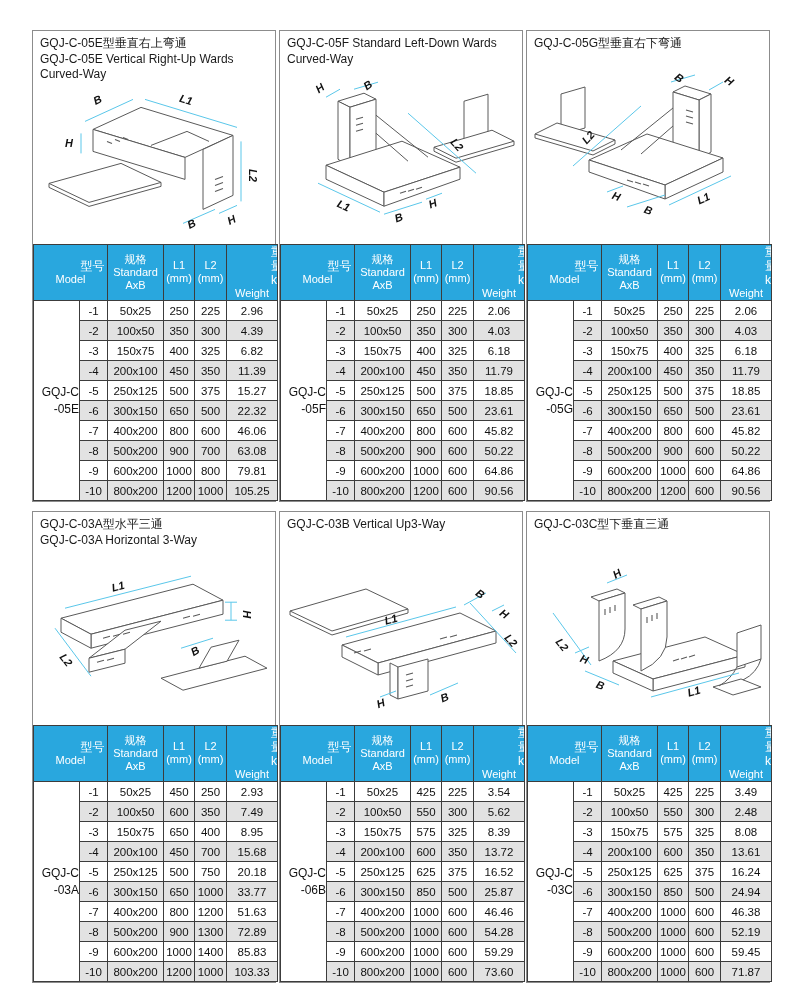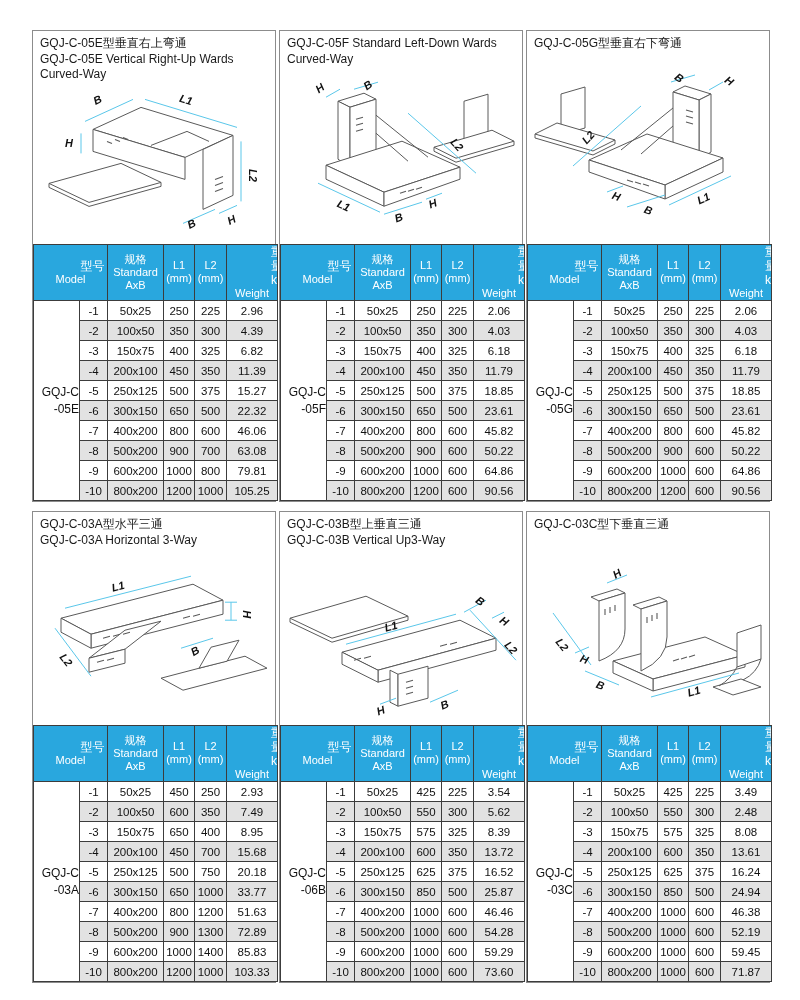--- a/index.html
+++ b/index.html
@@ -577,21 +577,20 @@
             <td>1200</td>
             <td>1000</td>
             <td>103.33</td>
           </tr>
         </tbody>
     </table>
   </section>
 
   <section class="panel">
     <div class="ptitle">
-      <div class="zh">GQJ-C-03B型上垂直三通</div>
       <div class="en">GQJ-C-03B Vertical Up3-Way</div>
     </div>
     <div class="drawing">
       <svg viewBox="0 0 242 160" preserveAspectRatio="xMidYMid meet">
         <path class="pl" d="M10,62 L86,40 L128,60 L52,82 Z"></path>
         <path class="ln" d="M10,62 L10,66 L52,86 L128,64 L128,60"></path>
         <path class="pl" d="M62,96 L180,64 L216,82 L98,114 Z"></path>
         <path class="pl" d="M98,114 L216,82 L216,94 L98,126 Z"></path>
         <path class="pl" d="M62,96 L98,114 L98,126 L62,108 Z"></path>
         <path class="pl" d="M110,114 L118,118 L118,150 L110,146 Z"></path>

